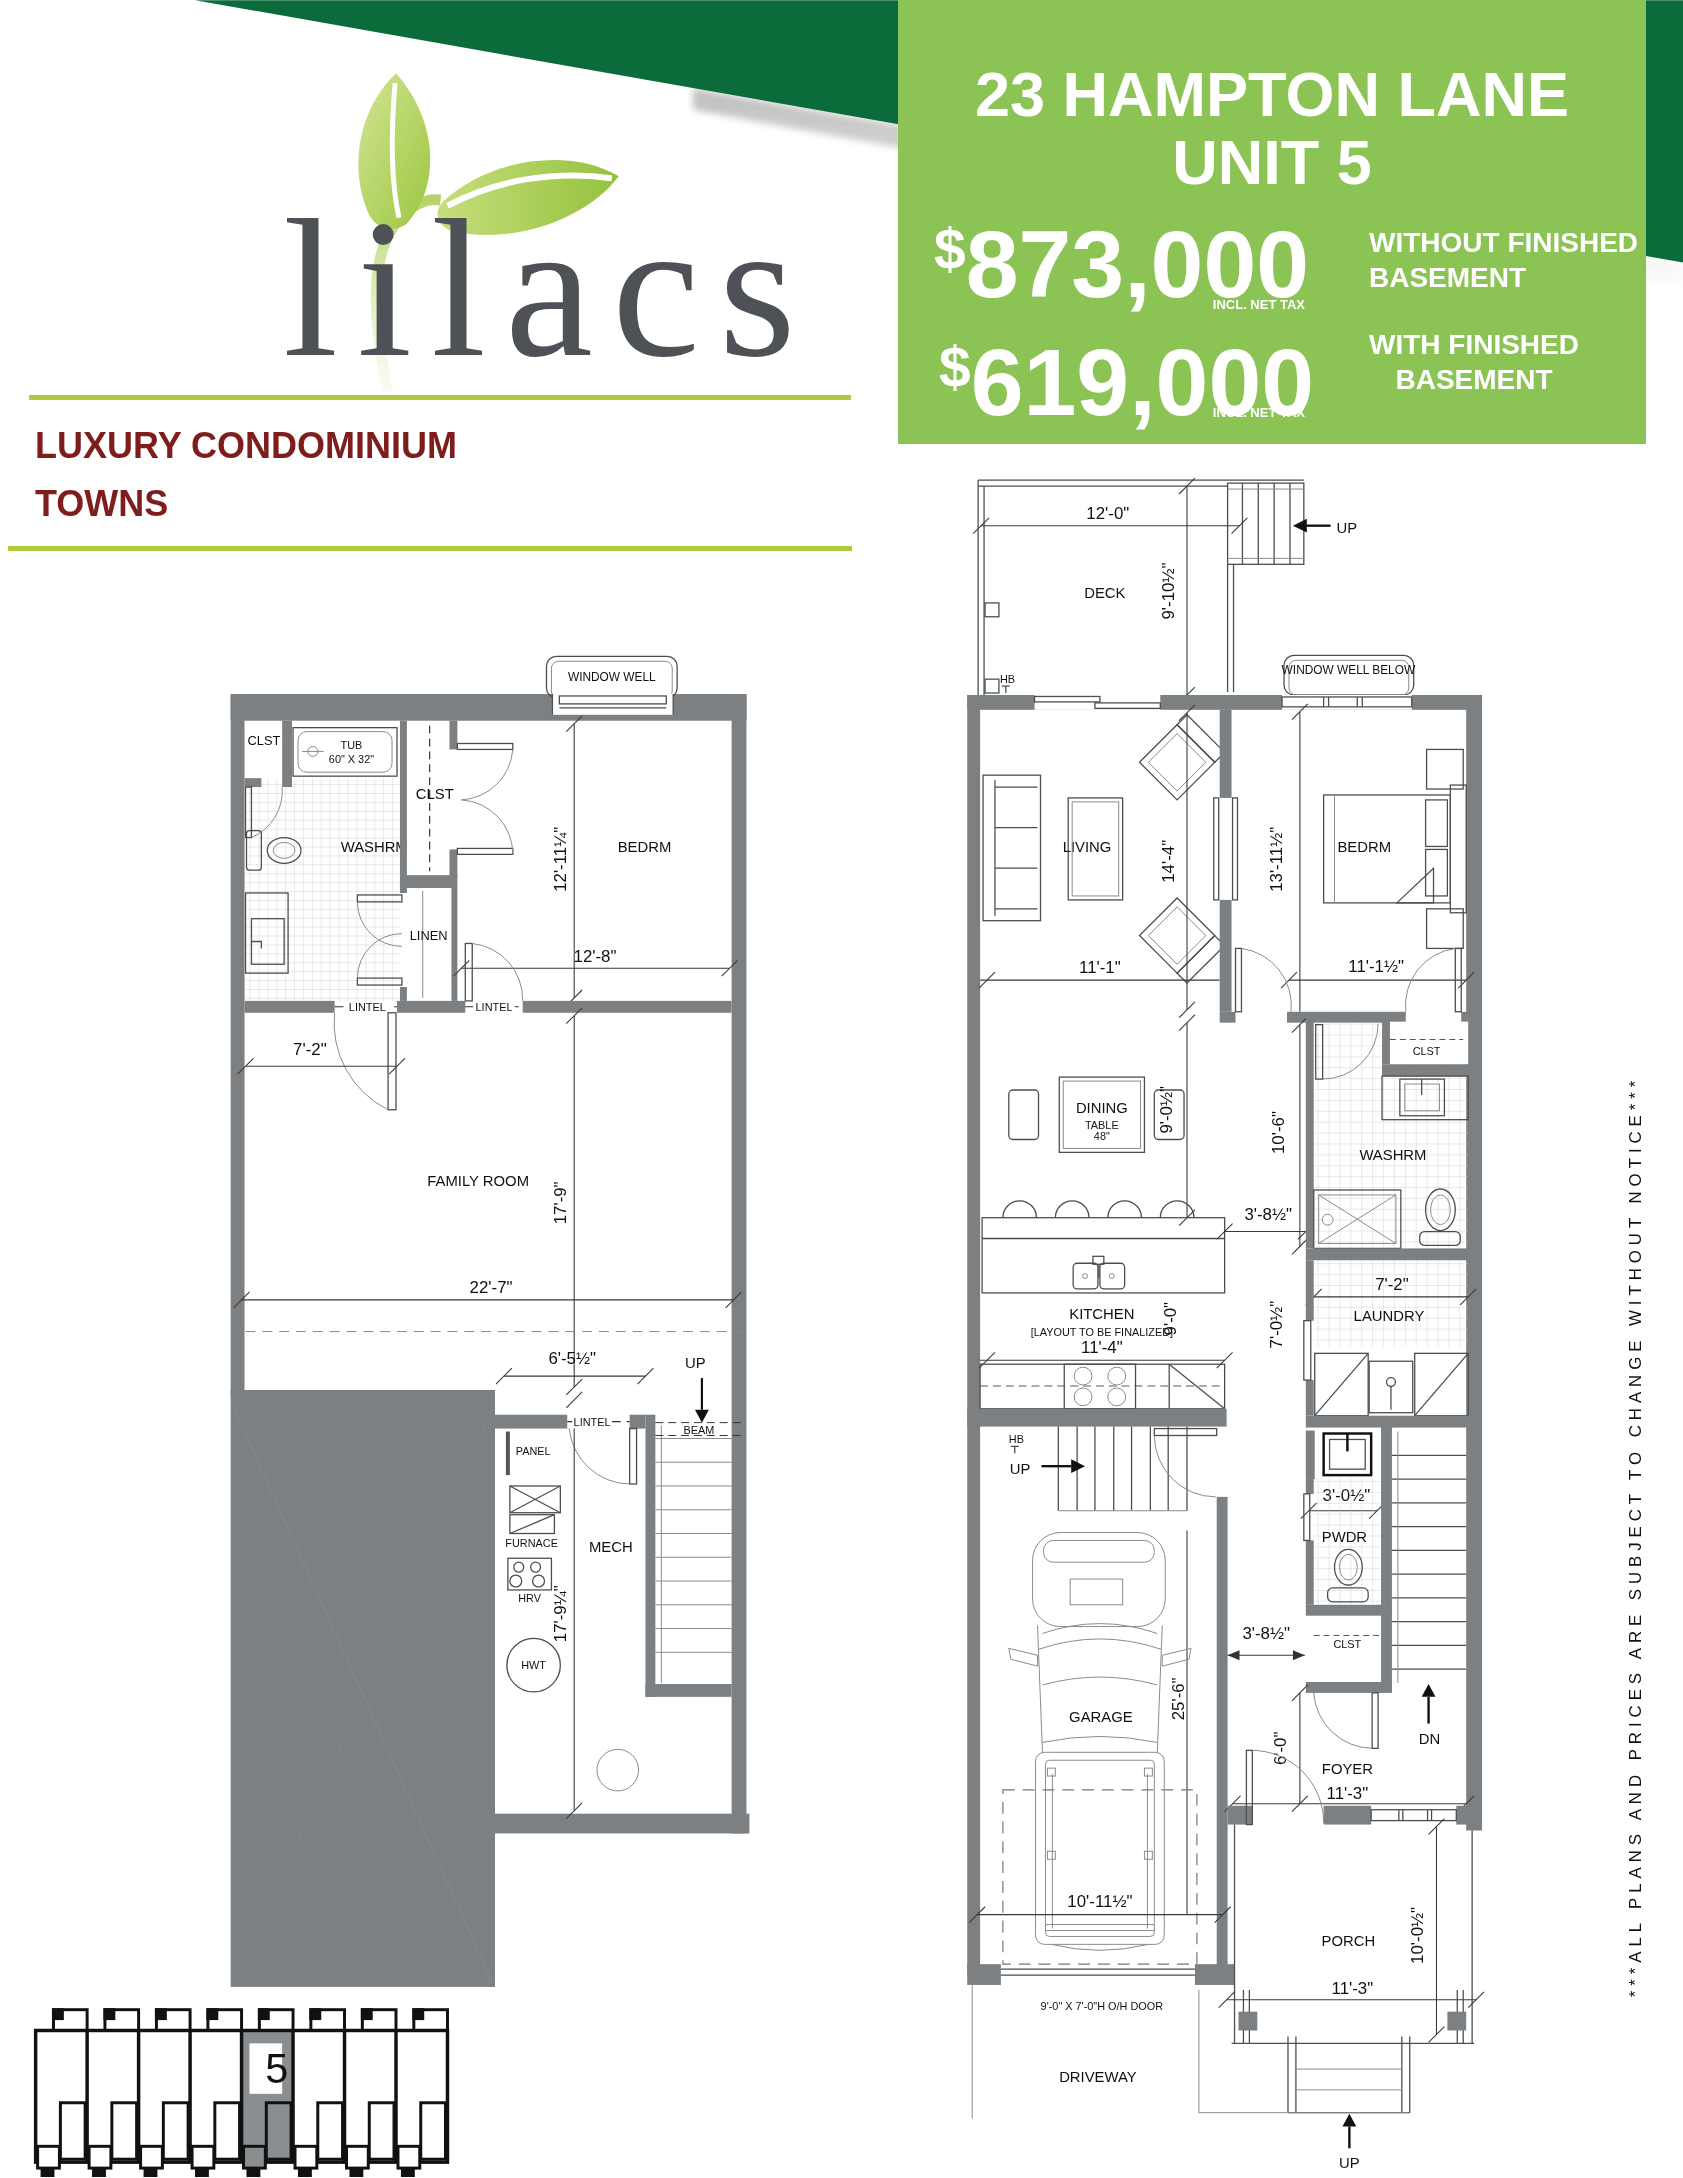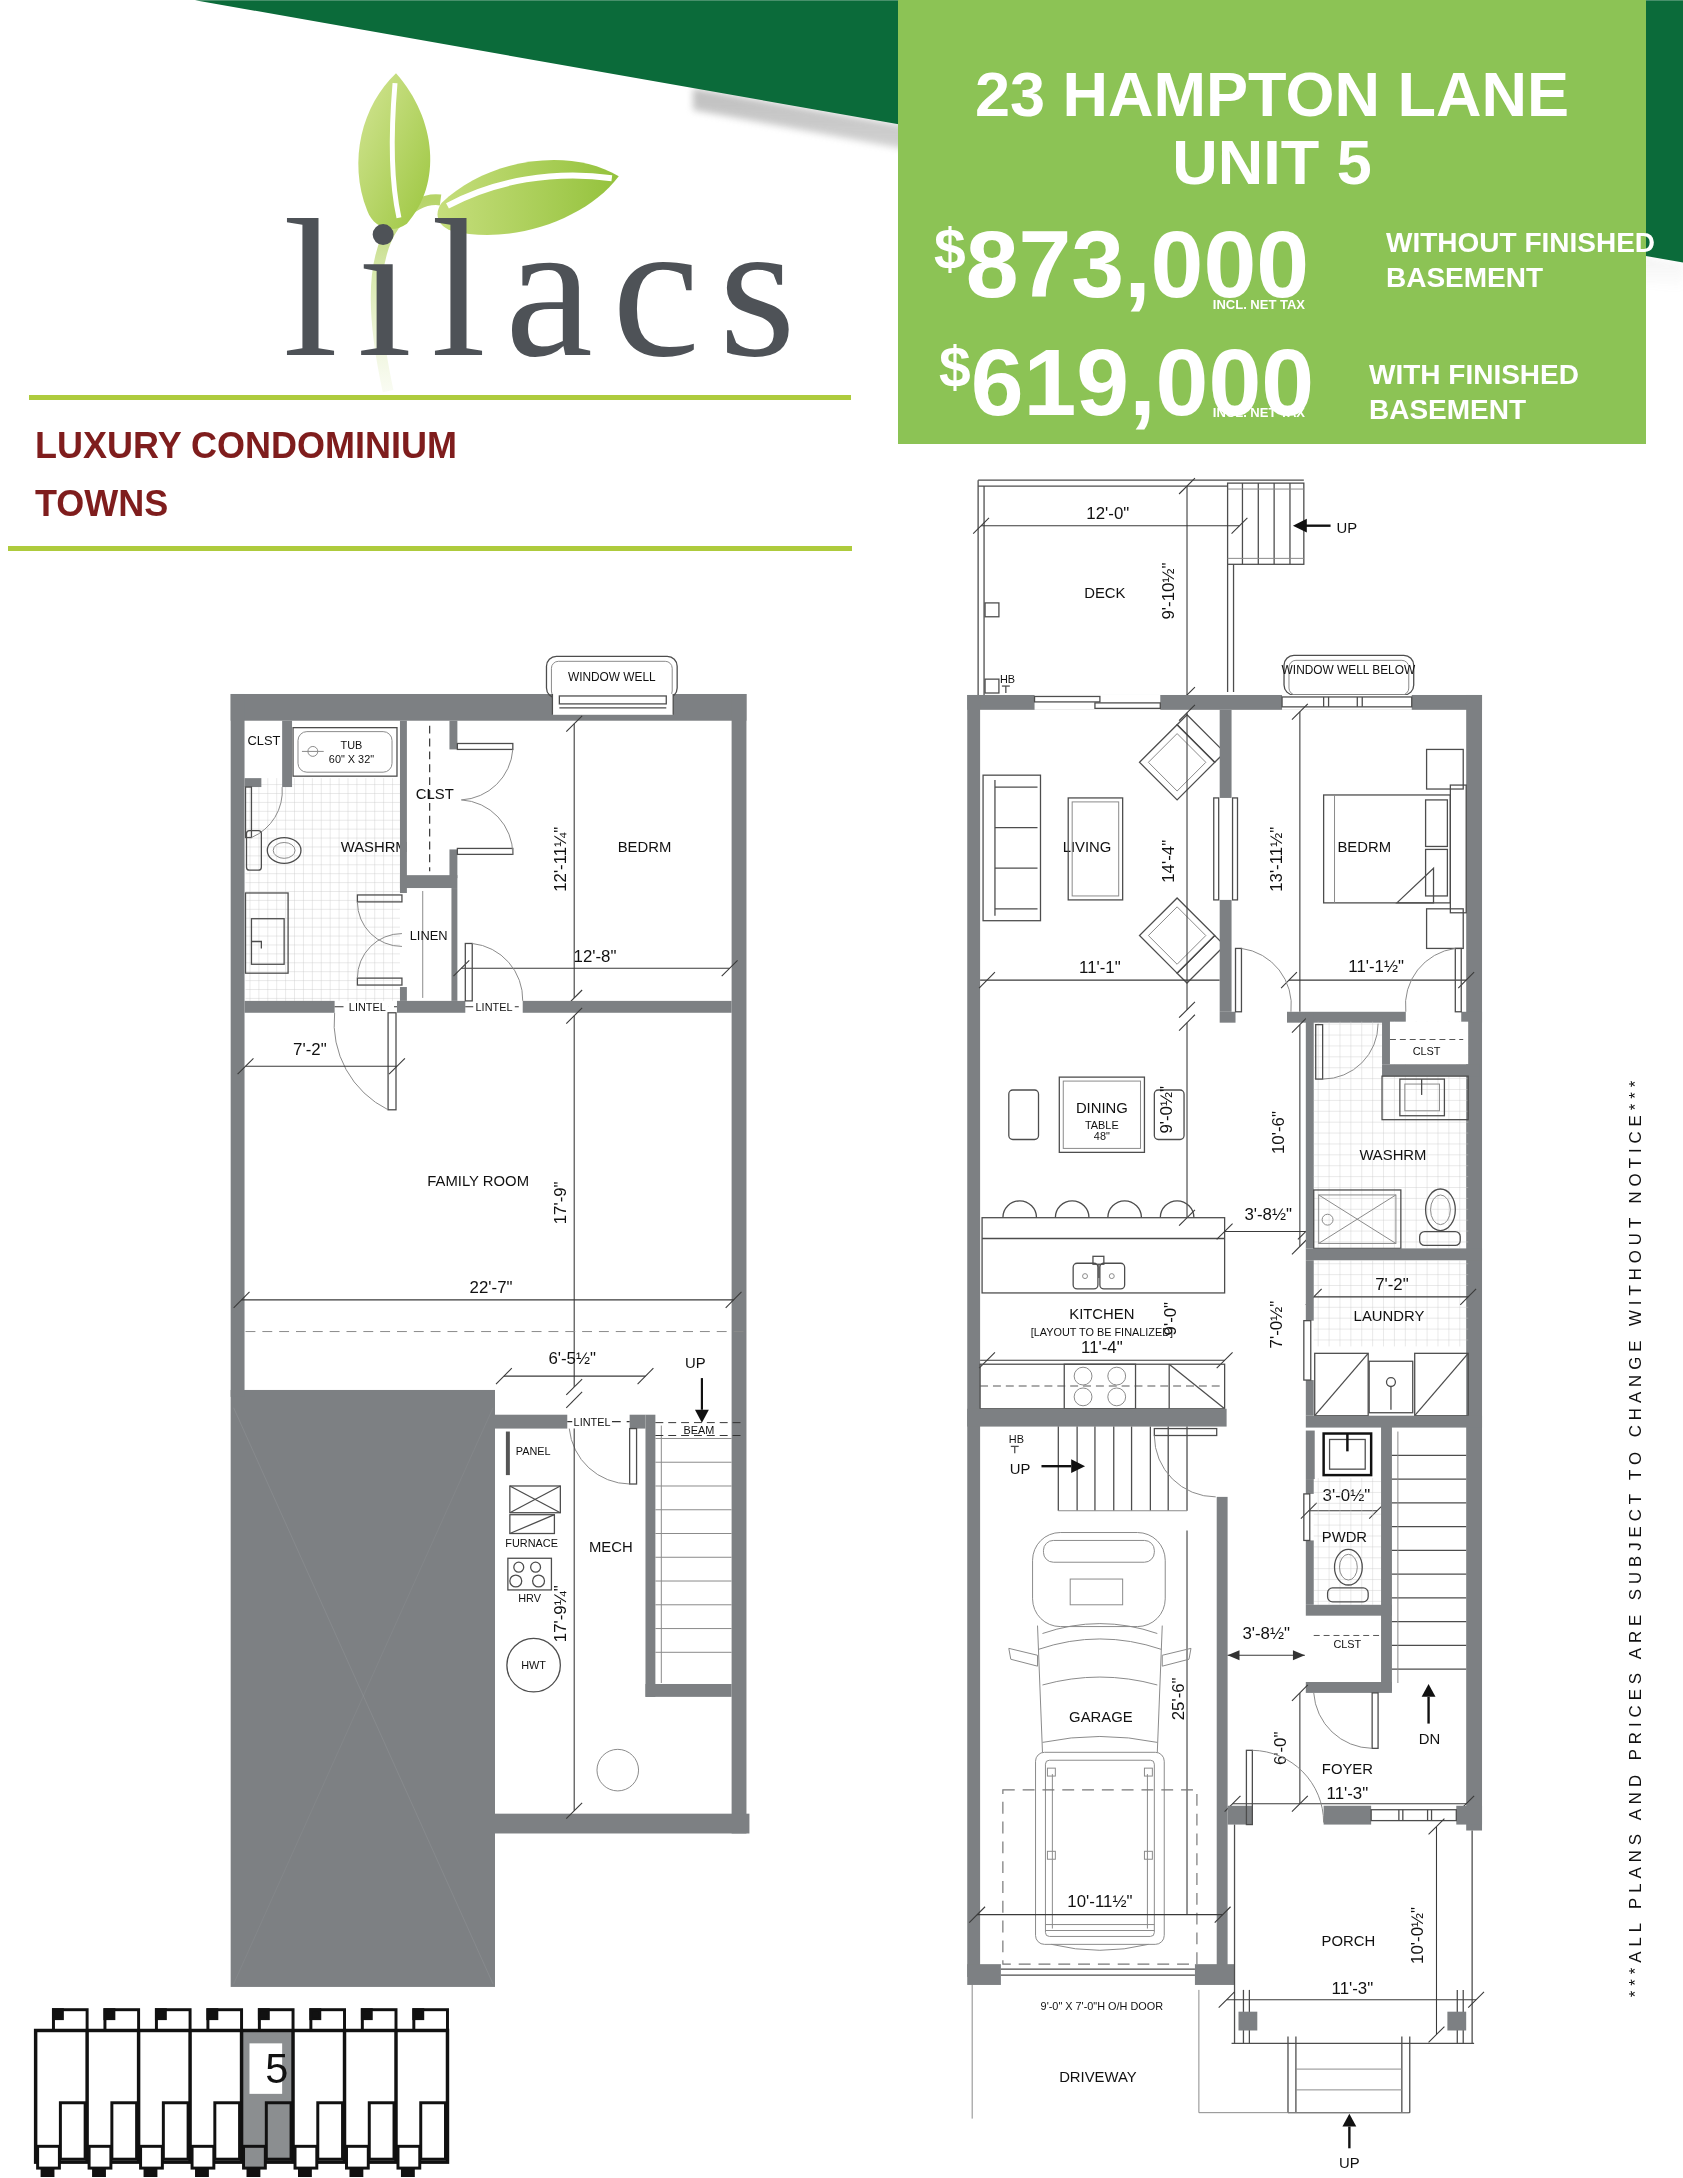--- a/index.html
+++ b/index.html
@@ -39,27 +39,27 @@
 </svg>
 
 <div class="abs" id="greenbox"></div>
 
 <div class="abs" id="addr">23 HAMPTON LANE<br>UNIT 5</div>
 
 <div class="abs" style="left:934px;top:210px;"><span class="dollar price">$</span><span class="price">873,000</span></div>
 
 <div class="abs incl" style="left:1107px;top:297px;width:198px;text-align:right;">INCL. NET TAX</div>
 
-<div class="abs basetxt" style="left:1369px;top:225px;margin-left:17px;">WITHOUT FINISHED<br>BASEMENT</div>
+<div class="abs basetxt" style="left:1369px;top:225px;">WITHOUT FINISHED<br>BASEMENT</div>
 
 <div class="abs" style="left:939px;top:328px;"><span class="dollar price">$</span><span class="price">619,000</span></div>
 
 <div class="abs incl" style="left:1107px;top:405px;width:198px;text-align:right;">INCL. NET TAX</div>
 
-<div class="abs basetxt" style="left:1369px;top:357px;">WITH FINISHED<br>BASEMENT</div>
+<div class="abs basetxt" style="left:1369px;top:327px;text-align:center;">WITH FINISHED<br>BASEMENT</div>
 
 <svg class="abs" style="left:0;top:0" width="891" height="594" viewBox="0 0 900 600">
   <defs>
     <linearGradient id="leafg" x1="0" y1="0" x2="1" y2="1">
       <stop offset="0" stop-color="#D3E594"></stop>
         <stop offset="1" stop-color="#9CC63F"></stop>
     </linearGradient>
     <linearGradient id="leafg2" x1="0" y1="0" x2="1" y2="0">
       <stop offset="0" stop-color="#C6DE7C"></stop>
         <stop offset="1" stop-color="#94C23C"></stop>

